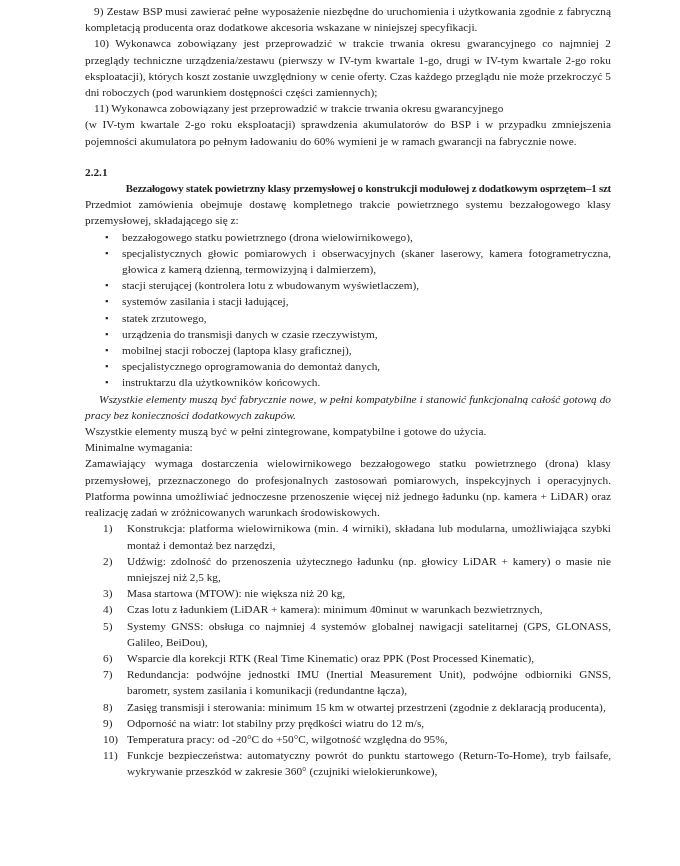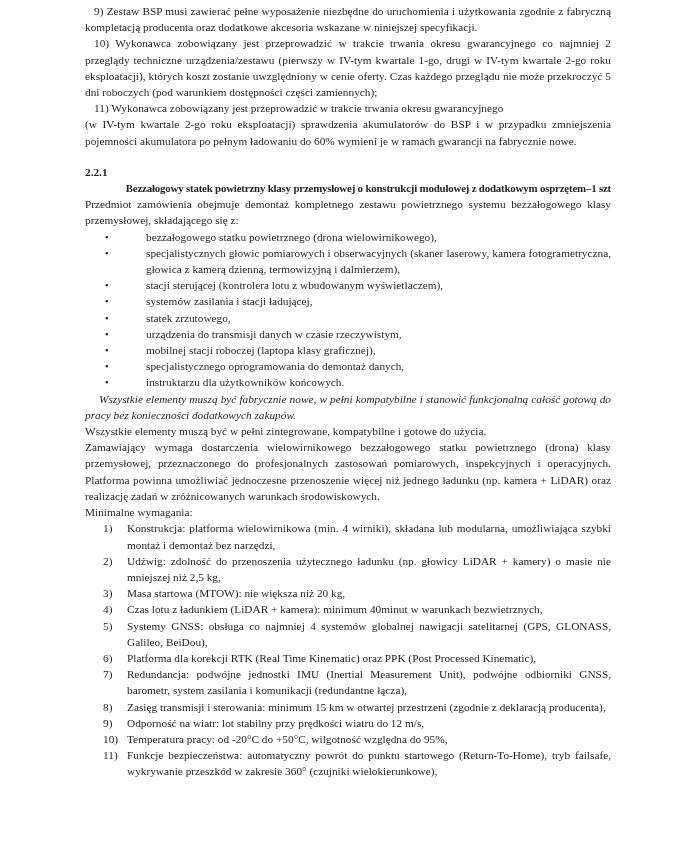--- a/index.html
+++ b/index.html
@@ -26,21 +26,21 @@
   .sec-title{
     font-weight:bold;white-space:nowrap;
     font-size:10.9px;letter-spacing:-0.2px;
     text-align:right;
   }
   .sec-title-2{
     margin-top:17px;font-weight:bold;text-align:left;white-space:normal;
   }
   .bullet-row{display:flex;margin-left:20px;}
   .bullet-mark{flex:none;width:17px;font-size:9px;line-height:16.2px;}
-  .bullet-text{flex:1;text-align:justify;margin-left:24px;}
+  .bullet-text{flex:1;text-align:justify;}
   .req-row{display:flex;margin-left:18px;}
   .req-num{flex:none;width:24px;}
   .req-text{flex:1;text-align:justify;}
   .page-footer{
     position:absolute;left:0;top:849px;width:680px;
     text-align:right;font-size:11.3px;line-height:14px;padding-left:28px;
   }
 </style>
 </head>
 <body>
@@ -48,21 +48,21 @@
 <div class="page">
   <div class="content">
 
     <p class="first-indent">9) Zestaw BSP musi zawierać pełne wyposażenie niezbędne do uruchomienia i użytkowania zgodnie z fabryczną kompletacją producenta oraz dodatkowe akcesoria wskazane w niniejszej specyfikacji.</p>
     <p class="first-indent">10) Wykonawca zobowiązany jest przeprowadzić w trakcie trwania okresu gwarancyjnego co najmniej 2 przeglądy techniczne urządzenia/zestawu (pierwszy w IV-tym kwartale 1-go, drugi w IV-tym kwartale 2-go roku eksploatacji), których koszt zostanie uwzględniony w cenie oferty. Czas każdego przeglądu nie może przekroczyć 5 dni roboczych (pod warunkiem dostępności części zamiennych);</p>
     <p class="first-indent">11) Wykonawca zobowiązany jest przeprowadzić w trakcie trwania okresu gwarancyjnego
 (w IV-tym kwartale 2-go roku eksploatacji) sprawdzenia akumulatorów do BSP i w przypadku zmniejszenia pojemności akumulatora po pełnym ładowaniu do 60% wymieni je w ramach gwarancji na fabrycznie nowe.</p>
 
     <p class="sec-num">2.2.1</p>
     <p class="sec-title">Bezzałogowy statek powietrzny klasy przemysłowej o konstrukcji modułowej z dodatkowym osprzętem–1 szt</p>
-    <p>Przedmiot zamówienia obejmuje demontaż kompletnego zestawu powietrznego systemu bezzałogowego klasy przemysłowej, składającego się z:</p>
+    <p>Przedmiot zamówienia obejmuje dostawę kompletnego trakcie powietrznego systemu bezzałogowego klasy przemysłowej, składającego się z:</p>
 
     <div>
       <div class="bullet-row">
         <span class="bullet-mark">▪</span>
         <span class="bullet-text">bezzałogowego statku powietrznego (drona wielowirnikowego),</span>
       </div>
       <div class="bullet-row">
         <span class="bullet-mark">▪</span>
         <span class="bullet-text">specjalistycznych głowic pomiarowych i obserwacyjnych (skaner laserowy, kamera fotogrametryczna, głowica z kamerą dzienną, termowizyjną i dalmierzem),</span>
       </div>
@@ -92,22 +92,22 @@
       </div>
       <div class="bullet-row">
         <span class="bullet-mark">▪</span>
         <span class="bullet-text">instruktarzu dla użytkowników końcowych.</span>
       </div>
     </div>
 
     <p class="note-indent">Wszystkie elementy muszą być fabrycznie nowe, w pełni kompatybilne i stanowić funkcjonalną całość gotową do pracy bez konieczności dodatkowych zakupów.</p>
     <p>Wszystkie elementy muszą być w pełni zintegrowane, kompatybilne i gotowe do użycia.</p>
 
+    <p style="text-align:left">Minimalne wymagania:</p>
     <p>Zamawiający wymaga dostarczenia wielowirnikowego bezzałogowego statku powietrznego (drona) klasy przemysłowej, przeznaczonego do profesjonalnych zastosowań pomiarowych, inspekcyjnych i operacyjnych. Platforma powinna umożliwiać jednoczesne przenoszenie więcej niż jednego ładunku (np. kamera + LiDAR) oraz realizację zadań w zróżnicowanych warunkach środowiskowych.</p>
-    <p style="text-align:left">Minimalne wymagania:</p>
 
     <div>
       <div class="req-row">
         <span class="req-num">1)</span>
         <span class="req-text">Konstrukcja: platforma wielowirnikowa (min. 4 wirniki), składana lub modularna, umożliwiająca szybki montaż i demontaż bez narzędzi,</span>
       </div>
       <div class="req-row">
         <span class="req-num">2)</span>
         <span class="req-text">Udźwig: zdolność do przenoszenia użytecznego ładunku (np. głowicy LiDAR + kamery) o masie nie mniejszej niż 2,5 kg,</span>
       </div>
@@ -118,21 +118,21 @@
       <div class="req-row">
         <span class="req-num">4)</span>
         <span class="req-text">Czas lotu z ładunkiem (LiDAR + kamera): minimum 40minut w warunkach bezwietrznych,</span>
       </div>
       <div class="req-row">
         <span class="req-num">5)</span>
         <span class="req-text">Systemy GNSS: obsługa co najmniej 4 systemów globalnej nawigacji satelitarnej (GPS, GLONASS, Galileo, BeiDou),</span>
       </div>
       <div class="req-row">
         <span class="req-num">6)</span>
-        <span class="req-text">Platforma dla korekcji RTK (Real Time Kinematic) oraz PPK (Post Processed Kinematic),</span>
+        <span class="req-text">Wsparcie dla korekcji RTK (Real Time Kinematic) oraz PPK (Post Processed Kinematic),</span>
       </div>
       <div class="req-row">
         <span class="req-num">7)</span>
         <span class="req-text">Redundancja: podwójne jednostki IMU (Inertial Measurement Unit), podwójne odbiorniki GNSS, barometr, system zasilania i komunikacji (redundantne łącza),</span>
       </div>
       <div class="req-row">
         <span class="req-num">8)</span>
         <span class="req-text">Zasięg transmisji i sterowania: minimum 15 km w otwartej przestrzeni (zgodnie z deklaracją producenta),</span>
       </div>
       <div class="req-row">

